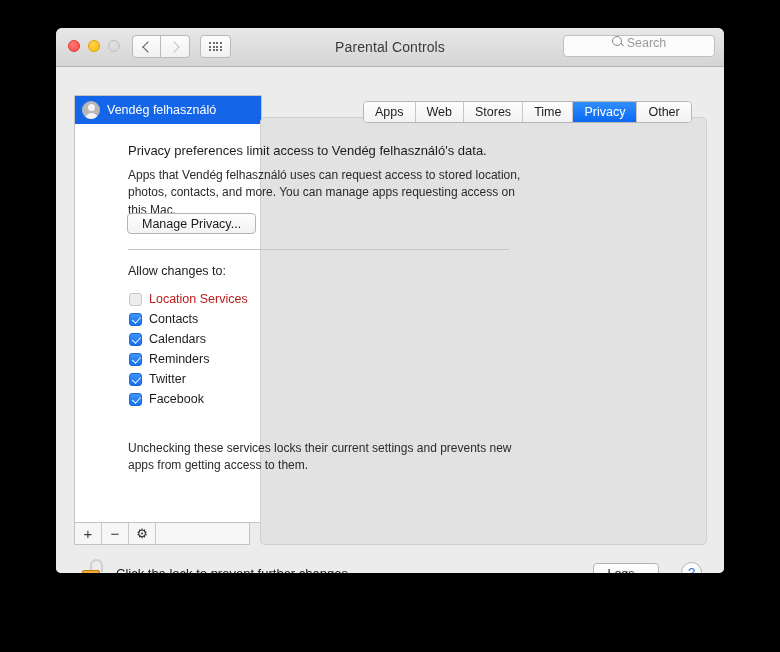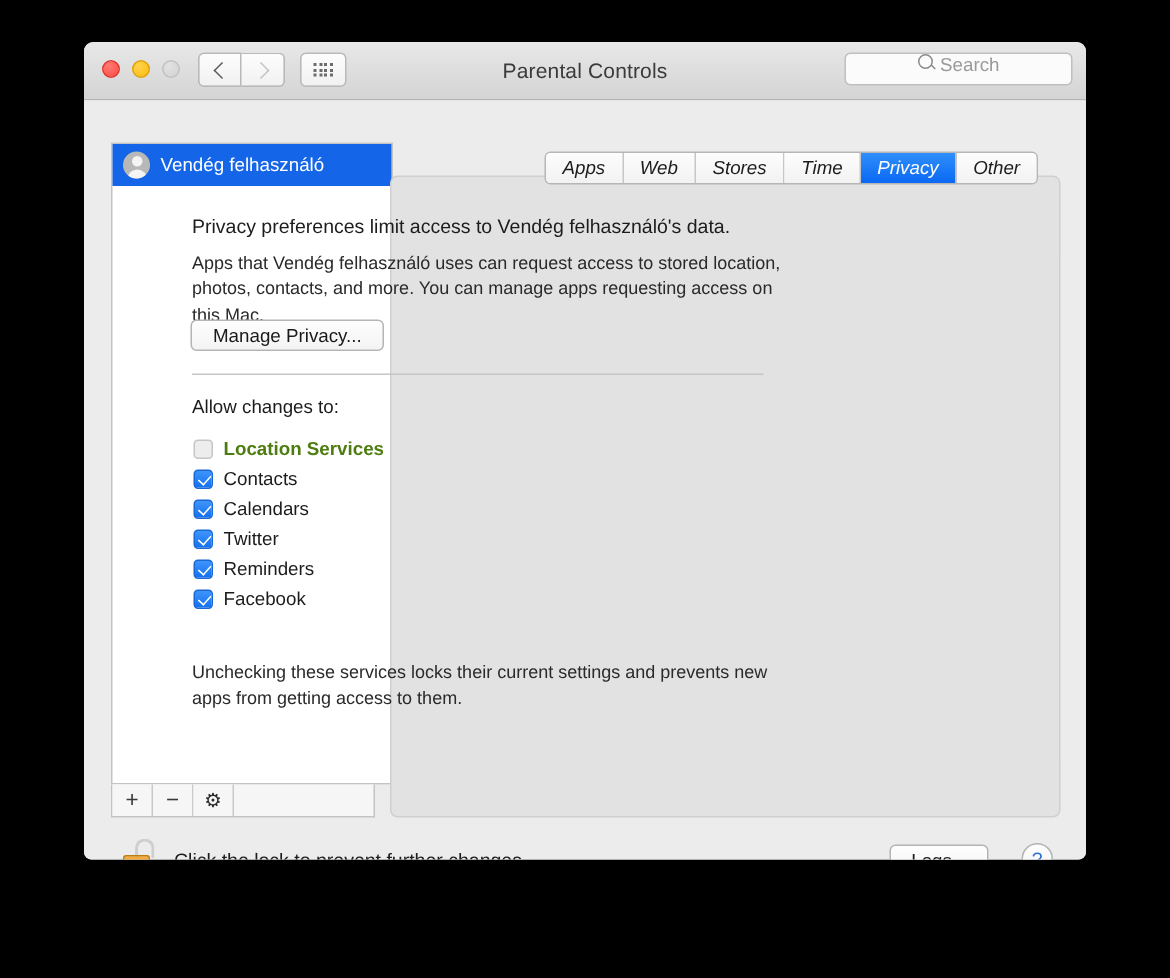--- a/index.html
+++ b/index.html
@@ -251,21 +251,20 @@
   }
   .tab {
     padding: 0 11px;
     display: flex;
     align-items: center;
     font-size: 12.5px;
     color: #1d1d1d;
     border-right: 1px solid #c6c6c6;
     background: linear-gradient(to bottom, #fdfdfd, #f2f2f2);
     box-sizing: border-box;
-    font-style: italic;
   }
   .tab:last-child { border-right: none; }
   .tab.active {
     background: linear-gradient(to bottom, #2f8ffb, #0a68f3);
     color: #ffffff;
   }
 
   
   .headline {
     position: absolute;
@@ -343,21 +342,21 @@
     width: 3.5px; height: 7px;
     border: solid #ffffff;
     border-width: 0 1.8px 1.8px 0;
     transform: rotate(42deg);
   }
   .cbox.off {
     background: #ededed;
     border: 1px solid #c5c5c5;
   }
   .check-label { font-size: 12.5px; color: #1c1c1c; }
-  .check-label.disabled { color: #4d7c0f; font-weight: bold; }
+  .check-label.disabled { color: #b91c1c; }
 
   .footnote {
     position: absolute;
     left: 72px;
     top: 373px;
     width: 400px;
     font-size: 12px;
     color: #2a2a2a;
     line-height: 1.45;
   }
@@ -529,25 +528,25 @@
       <div class="check-row">
         <span class="cbox on"></span>
         <span class="check-label">Contacts</span>
       </div>
       <div class="check-row">
         <span class="cbox on"></span>
         <span class="check-label">Calendars</span>
       </div>
       <div class="check-row">
         <span class="cbox on"></span>
-        <span class="check-label">Twitter</span>
+        <span class="check-label">Reminders</span>
       </div>
       <div class="check-row">
         <span class="cbox on"></span>
-        <span class="check-label">Reminders</span>
+        <span class="check-label">Twitter</span>
       </div>
       <div class="check-row">
         <span class="cbox on"></span>
         <span class="check-label">Facebook</span>
       </div>
     </div>
 
     <div class="footnote">Unchecking these services locks their current settings and prevents new apps from getting access to them.</div>
 
     <div class="lock">

